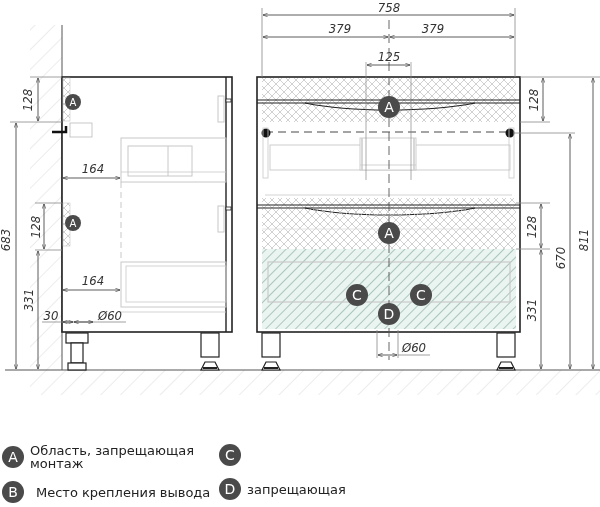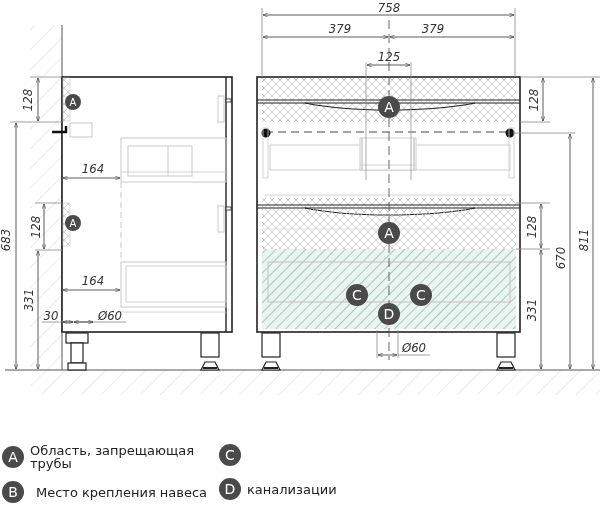--- a/index.html
+++ b/index.html
@@ -203,31 +203,31 @@
     <text class="dim" transform="translate(536,310) rotate(-90)" text-anchor="middle">331</text>
     <text class="dim" x="414" y="352" text-anchor="middle">Ø60</text>
   </g>
 </svg>
 
 <div class="legend">
   <div class="legend-item" style="left:2px; top:6px;">
     <div class="badge">A</div>
     <div class="legend-text">
       <div>Область, запрещающая</div>
-      <div>трубы</div>
+      <div>монтаж</div>
     </div>
   </div>
   <div class="legend-item" style="left:2px; top:43px;">
     <div class="badge">B</div>
     <div class="legend-text" style="margin-left:12px">
-      <div>Место крепления навеса</div>
+      <div>Место крепления вывода</div>
     </div>
   </div>
   <div class="legend-item" style="left:219px; top:6px;">
     <div class="badge">C</div>
   </div>
   <div class="legend-item" style="left:219px; top:40px;">
     <div class="badge">D</div>
     <div class="legend-text">
-      <div>канализации</div>
+      <div>запрещающая</div>
     </div>
   </div>
 </div>
 
 </body></html>

